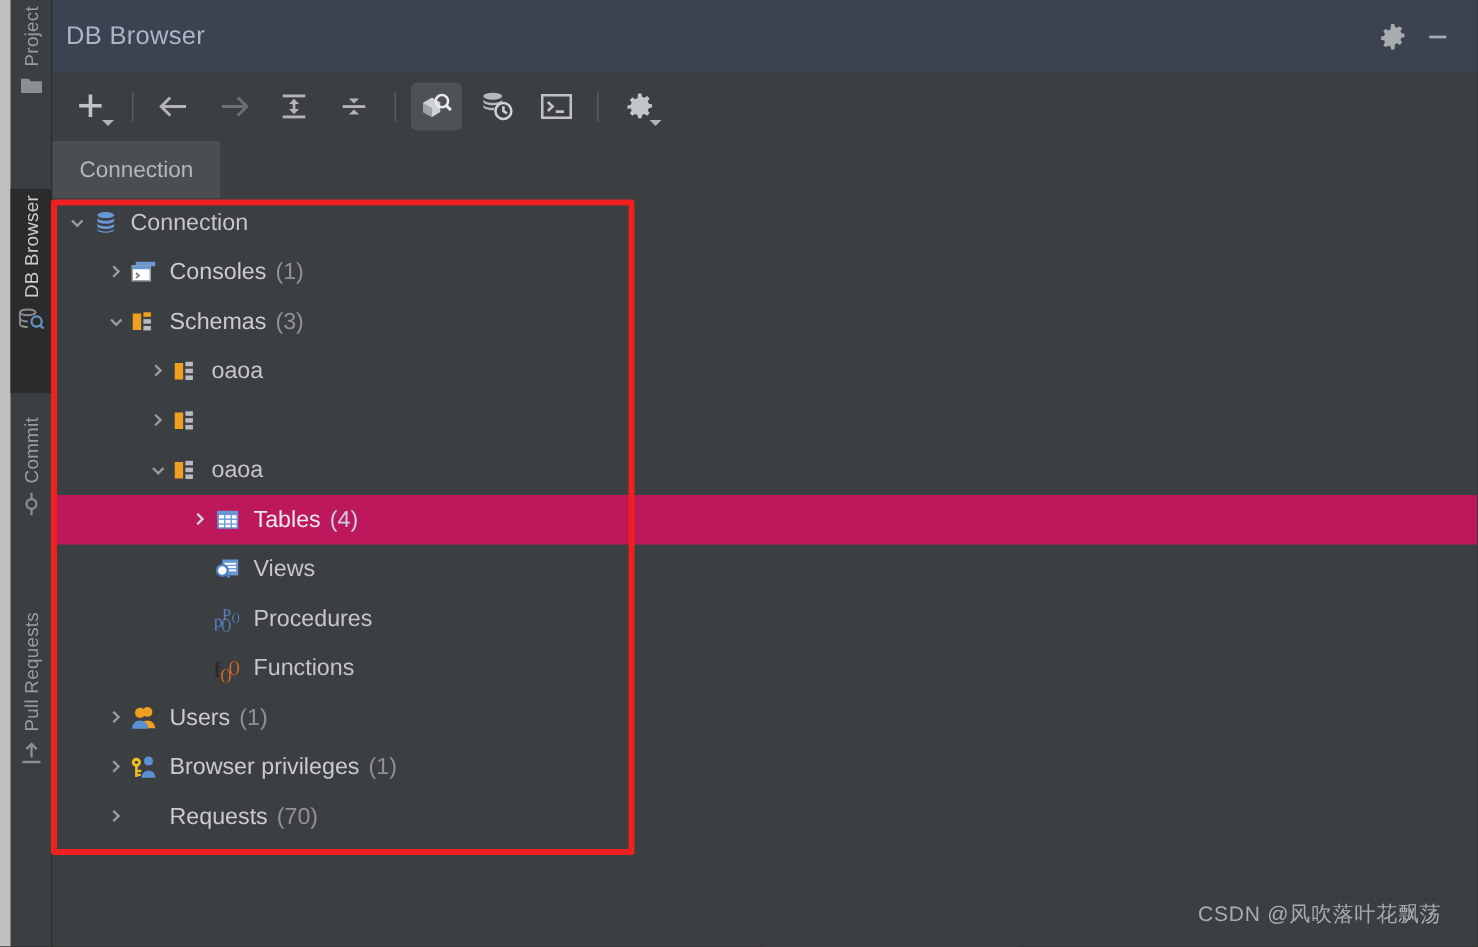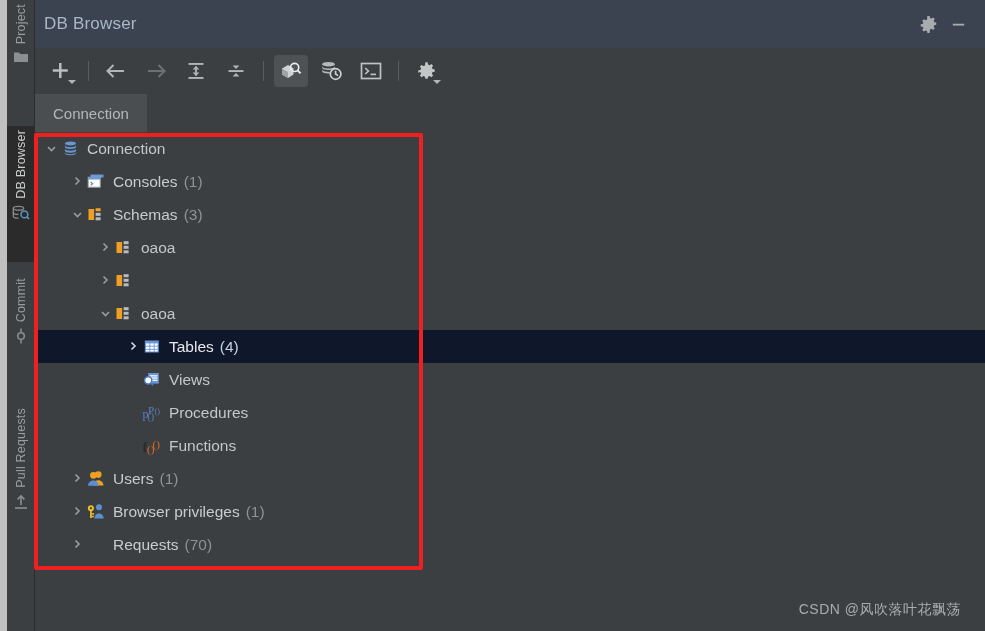--- a/index.html
+++ b/index.html
@@ -152,21 +152,21 @@
   }
   .row {
     position: relative;
     height: 33px;
     display: flex;
     align-items: center;
     white-space: nowrap;
     color: #bbbbbb;
     font-size: 15.5px;
   }
-  .row.selected { background: #0f172a; }
+  .row.selected { background: #be185d; }
   .row .arrow {
     width: 16px;
     display: flex; align-items: center; justify-content: center;
     color: #9a9d9f;
     font-size: 14px;
     flex: 0 0 auto;
   }
   .row .arrow svg { display:block; }
   .row .ico {
     width: 22px;

